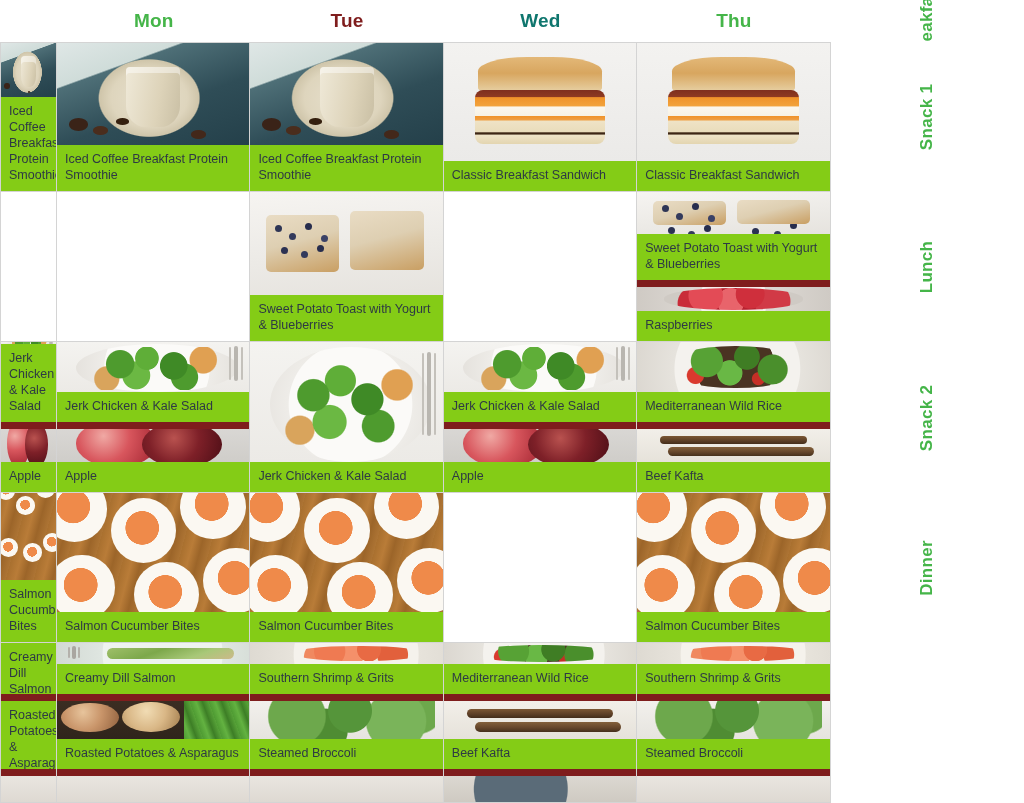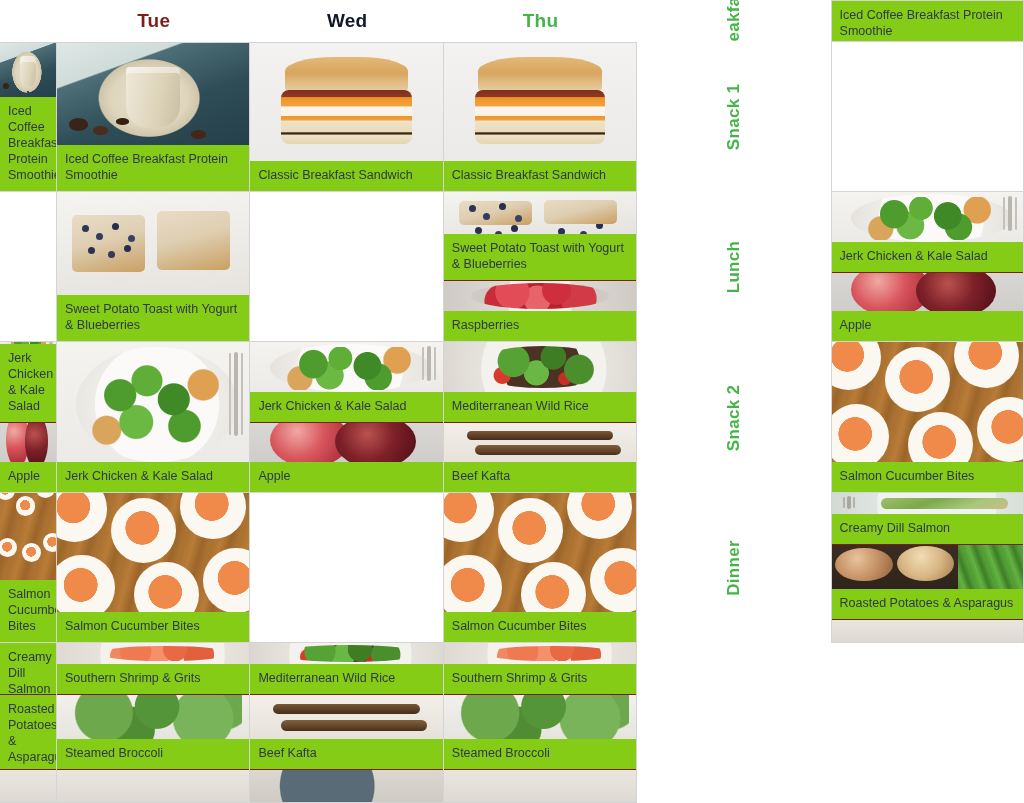--- a/index.html
+++ b/index.html
@@ -52,21 +52,21 @@
   .cell.first-row { border-top: 1px solid #d4d4d4; }
   .cell.empty { }
 
   
   .card {
     display: flex; flex-direction: column;
     overflow: hidden;
     flex: 0 0 auto;
   }
   .card.grow { flex: 1 1 auto; min-height: 0; }
-  .card + .card { border-top: 1px solid #7f1d1d; }
+  .card + .card { border-top: 7px solid #7f1d1d; }
 
   .thumb {
     width: 100%;
     flex: 1 1 auto;
     min-height: 0;
     position: relative;
     overflow: hidden;
     background: #e8e8e8;
   }
   .thumb .art { position: absolute; inset: 0; }
@@ -339,24 +339,27 @@
       radial-gradient(circle at 40% 50%, #5a6b78 0 40%, rgba(0,0,0,0) 41%),
       linear-gradient(180deg,#dcd8d1 0%,#cfcac2 100%);
   }
 </style>
 </head>
 <body>
 
 <div id="planner">
 
   <div class="corner"></div>
+  <div class="day-head" style="color: rgb(69, 181, 73);">
+      <span>Mon</span>
+    </div>
   <div class="day-head" style="color: #7f1d1d;">
       <span>Tue</span>
     </div>
-  <div class="day-head" style="color: #0f172a;">
+  <div class="day-head" style="color: #0f766e;">
       <span>Wed</span>
     </div>
   <div class="day-head" style="color: rgb(69, 181, 73);">
       <span>Thu</span>
     </div>
 
 <div class="meal-label">
       <span style="color: rgb(69, 181, 73);">Breakfast</span>
     </div>
     <div class="cell first-col first-row">

